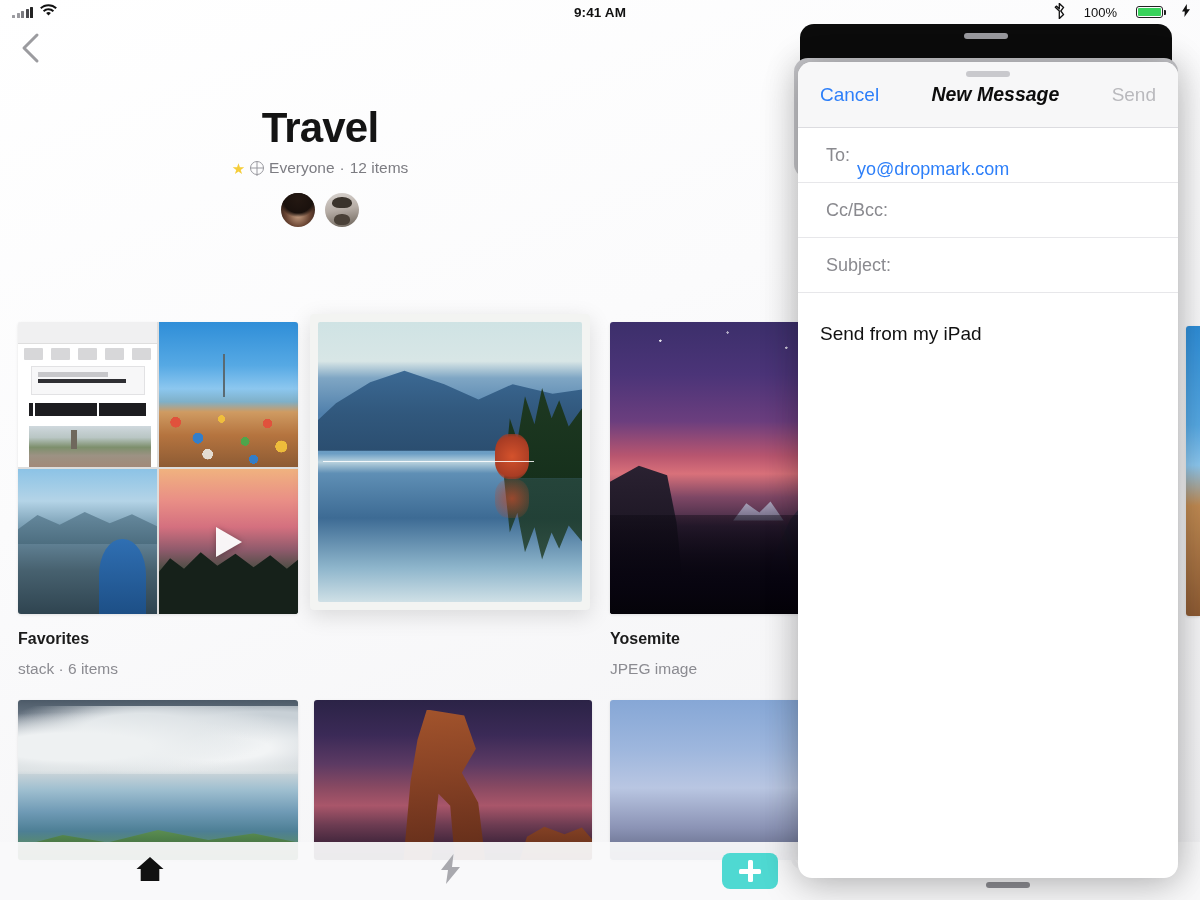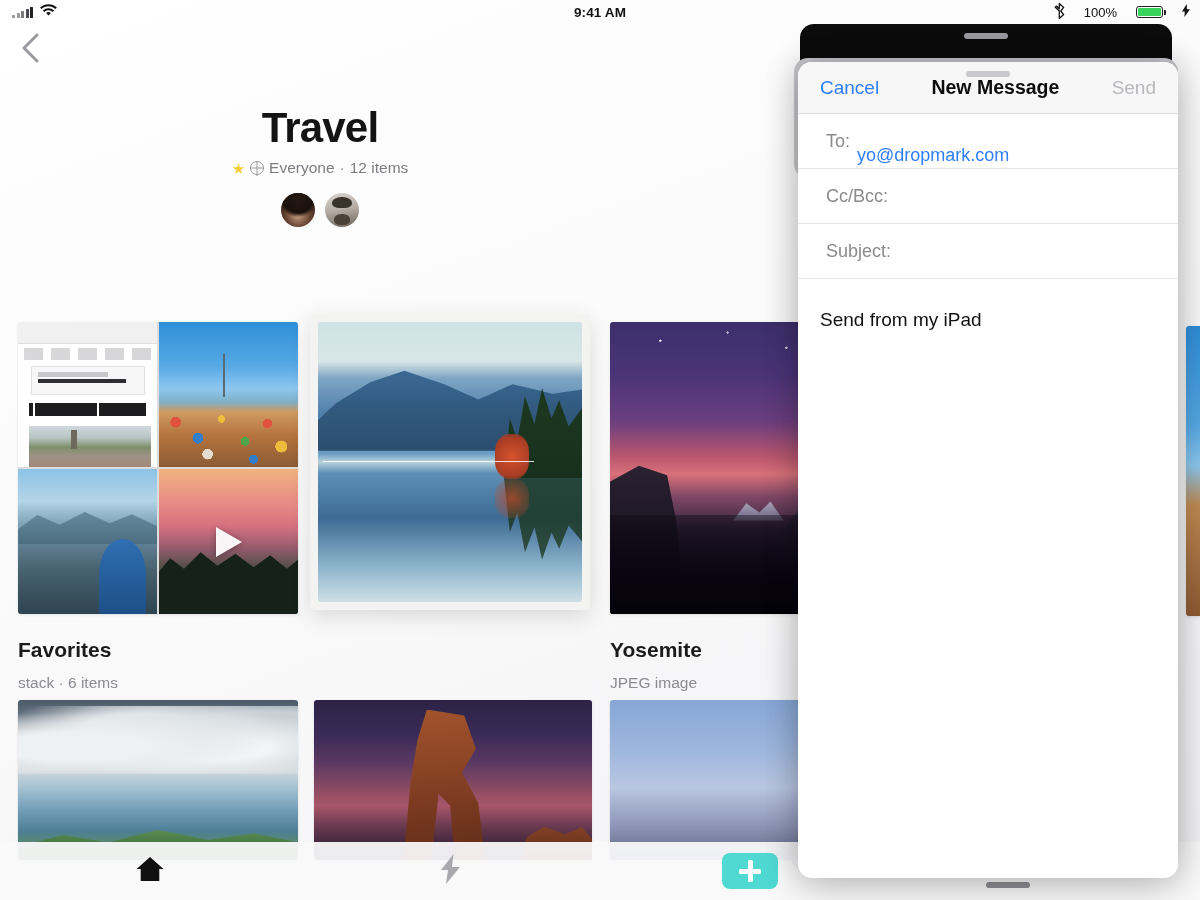--- a/index.html
+++ b/index.html
@@ -59,21 +59,21 @@
   .av1 { background:radial-gradient(circle at 50% 65%, #c8a184 0%, #6b4634 42%, #2c1c16 75%, #120c0a 100%); }
   .av1::before{content:"";position:absolute;inset:-6% -6% 30% -6%;border-radius:50%;background:radial-gradient(ellipse at 50% 30%, #241812 0%, #1a110d 55%, rgba(0,0,0,0) 72%);}
   .av2 { background:linear-gradient(170deg,#d9d4d0 0%,#b6ada6 48%,#6b6258 100%); }
   .av2::before{content:"";position:absolute;left:22%;right:22%;top:10%;height:34%;border-radius:50% 50% 40% 40%;background:#3a332c;}
   .av2::after{content:"";position:absolute;left:26%;right:26%;bottom:6%;height:34%;border-radius:45% 45% 40% 40%;background:#4a4138;}
 
   
   #grid { position:absolute; top:322px; left:0; width:1200px; z-index:3; }
   .card { position:absolute; }
   .thumb { border-radius:3px; overflow:hidden; position:relative; background:#ddd; box-shadow:0 1px 3px rgba(0,0,0,.10); }
-  .card-title { font-size:21px; font-weight:600; color:#1b1b1b; margin-top:24px; }
+  .card-title { font-size:16px; font-weight:600; color:#1b1b1b; margin-top:16px; }
   .card-sub { font-size:15.5px; color:#8b8b91; margin-top:12px; }
 
   
   .stack { width:280px; height:292px; display:grid; grid-template-columns:1fr 1fr; grid-template-rows:1fr 1fr; gap:2px; }
   .q { position:relative; overflow:hidden; }
 
   
   .art { background:#ffffff; }
   .art .toolbar { position:absolute; top:0; left:0; right:0; height:15%; background:#f0f0f1; border-bottom:1px solid #dedede; }
   .art .tb-row { position:absolute; top:18%; left:4%; right:4%; height:8%; display:flex; gap:6%; }
@@ -206,25 +206,25 @@
   #card-black { position:absolute; right:28px; top:24px; width:372px; height:140px;
      background:#0c0c0c; border-radius:14px; z-index:50; }
   #card-gray { position:absolute; right:22px; top:58px; width:384px; height:120px;
      background:#c9c9cd; border-radius:14px; z-index:51; }
   .grabber { position:absolute; left:50%; transform:translateX(-50%); width:44px; height:6px; border-radius:3px; }
 
   
   #compose-sheet { position:absolute; right:22px; top:62px; width:380px; height:816px;
      background:#ffffff; border-radius:14px; z-index:60;
      box-shadow:0 -2px 34px rgba(0,0,0,.20), 0 10px 40px rgba(0,0,0,.16); overflow:hidden; }
-  #sheet-header { position:relative; height:52px; background:#f7f7f8; border-bottom:1px solid #dcdce0;
+  #sheet-header { position:relative; height:66px; background:#f7f7f8; border-bottom:1px solid #dcdce0;
      display:flex; align-items:center; justify-content:space-between; padding:0 22px; }
   #sheet-header .grabber { top:9px; background:#c9c9cd; }
   #cancel-button { color:#2d7ff9; font-size:19px; }
-  #sheet-title { font-size:19.5px; font-weight:700; color:#0d0d0d; }
+  #sheet-title { font-size:19.5px; font-weight:700; color:#0d0d0d;font-style:italic; }
   #send-button { color:#b9b9bd; font-size:19px; }
   .field { height:55px; display:flex; align-items:center; padding:0 28px;
      border-bottom:1px solid #e7e7ea; font-size:18px; }
   .field .lbl { color:#8a8a8f; }
   .field .val { color:#2d7ff9; margin-left:7px;margin-top:28px; }
   #body-area { padding:30px 22px 0 22px; font-size:19px; color:#111; }
 
   
   #hidden-icon { position:absolute; right:382px; bottom:22px; width:28px; height:22px; z-index:24; }
 </style>

